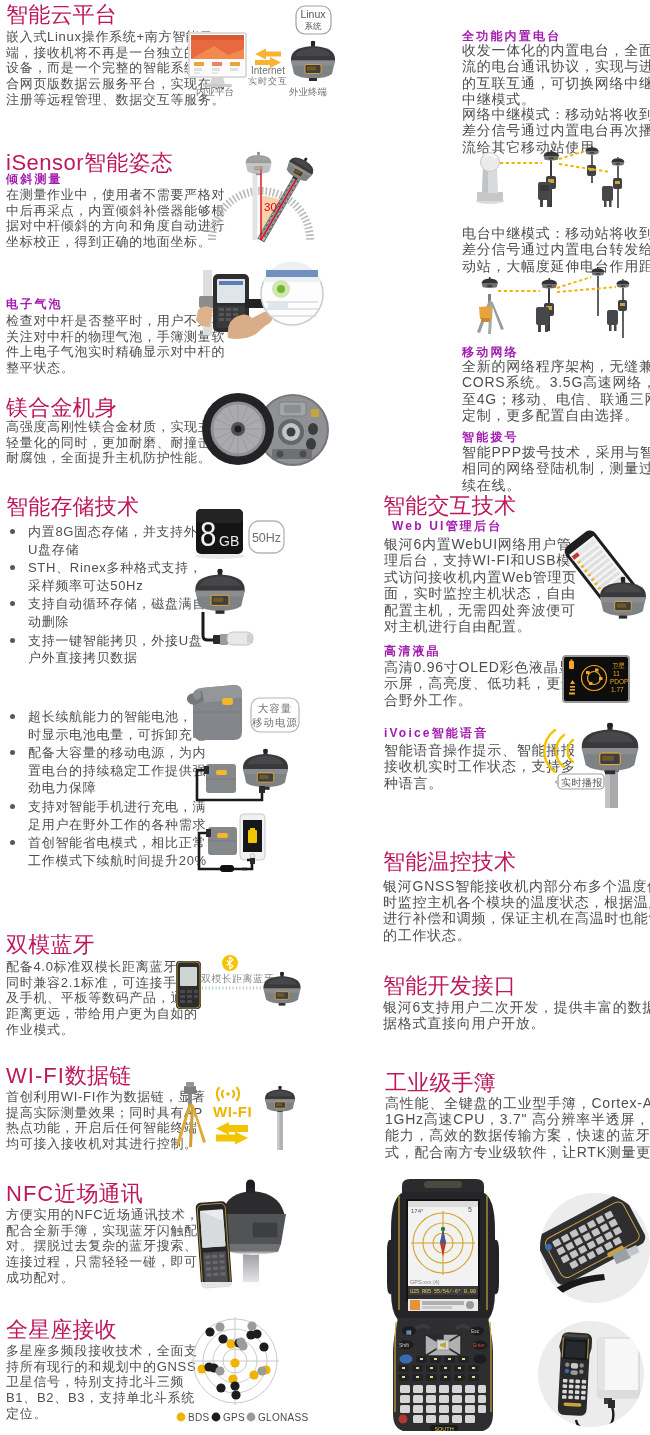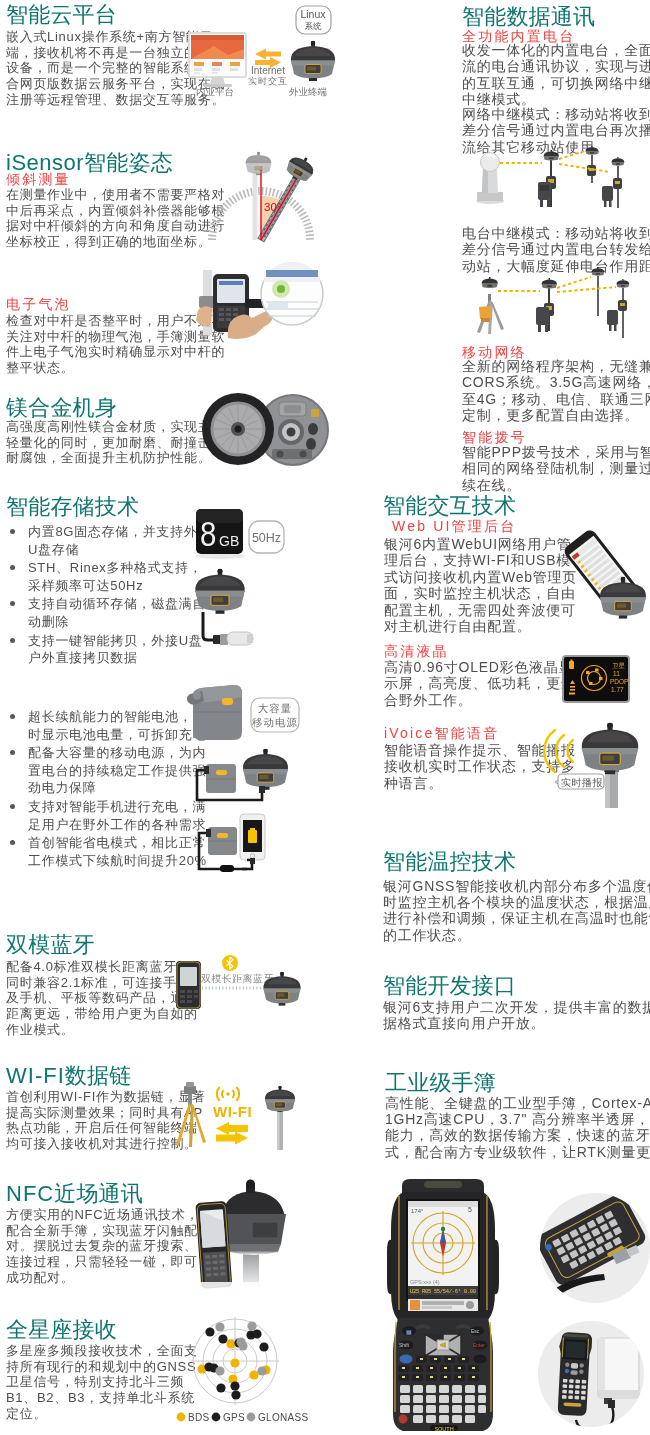--- a/index.html
+++ b/index.html
@@ -1,18 +1,18 @@
 <!DOCTYPE html>
 <html><head><meta charset="utf-8">
 <style>
 html,body{margin:0;padding:0;background:#fff}
 #page{position:relative;width:650px;height:1435px;overflow:hidden;background:#fff;font-family:"Liberation Sans",sans-serif}
 .abs{position:absolute}
-.h1{font-size:22px;color:#0f766e;letter-spacing:0.2px;white-space:nowrap}
-.sub{font-size:14px;font-weight:normal;color:#ef4444;letter-spacing:2.2px;white-space:nowrap}
+.h1{font-size:22px;color:#be185d;letter-spacing:0.2px;white-space:nowrap}
+.sub{font-size:12px;font-weight:bold;color:#a21caf;letter-spacing:2.2px;white-space:nowrap}
 .lbd{font-size:13px;color:#504e4e;letter-spacing:0.7px;line-height:15.7px;white-space:nowrap}
 .rbd{font-size:14px;color:#504e4e;letter-spacing:0.75px;line-height:16.4px;white-space:nowrap}
 .rbd2{font-size:14px;color:#504e4e;letter-spacing:0.75px;line-height:16.2px;white-space:nowrap}
 ul.bl{margin:0;padding:0;list-style:none;font-size:13px;color:#504e4e;letter-spacing:0.7px;line-height:17.6px;white-space:nowrap}
 ul.bl li{padding-left:22px;position:relative;margin-bottom:1px}
 ul.bl li:before{content:"";position:absolute;left:4px;top:6px;width:5px;height:5px;border-radius:50%;background:#595757}
 </style></head><body>
 <div id="page">
 
 <div class="abs h1" style="left:6px;top:0px">智能云平台</div>
@@ -39,21 +39,20 @@
 </ul>
 <div class="abs h1" style="left:6px;top:930px">双模蓝牙</div>
 <div class="abs lbd" style="left:6px;top:959px">配备4.0标准双模长距离蓝牙，<br>同时兼容2.1标准，可连接手簿<br>及手机、平板等数码产品，通信<br>距离更远，带给用户更为自如的<br>作业模式。</div>
 <div class="abs h1" style="left:6px;top:1061px"><span style="letter-spacing:1px">WI-FI</span>数据链</div>
 <div class="abs lbd" style="left:6px;top:1089px">首创利用WI-FI作为数据链，显著<br>提高实际测量效果；同时具有AP<br>热点功能，开启后任何智能终端<br>均可接入接收机对其进行控制。</div>
 <div class="abs lbd" style="left:6px;top:1207px">方便实用的NFC近场通讯技术，<br>配合全新手簿，实现蓝牙闪触配<br>对。摆脱过去复杂的蓝牙搜索、<br>连接过程，只需轻轻一碰，即可<br>成功配对。</div>
 <div class="abs h1" style="left:6px;top:1179px"><span style="letter-spacing:1px">NFC</span>近场通讯</div>
 <div class="abs h1" style="left:6px;top:1315px">全星座接收</div>
 <div class="abs lbd" style="left:6px;top:1343px">多星座多频段接收技术，全面支<br>持所有现行的和规划中的GNSS<br>卫星信号，特别支持北斗三频<br>B1、B2、B3，支持单北斗系统<br>定位。</div>
 
-<div class="abs h1" style="left:462px;top:2px">智能数据通讯</div>
 <div class="abs sub" style="left:462px;top:28px">全功能内置电台</div>
 <div class="abs rbd" style="left:462px;top:42px">收发一体化的内置电台，全面支持主<br>流的电台通讯协议，实现与进口产品<br>的互联互通，可切换网络中继、电台<br>中继模式。</div>
 <div class="abs rbd" style="left:462px;top:106px">网络中继模式：移动站将收到的网络<br>差分信号通过内置电台再次播发，分<br>流给其它移动站使用。</div>
 <div class="abs rbd" style="left:462px;top:225px">电台中继模式：移动站将收到的电台<br>差分信号通过内置电台转发给其它移<br>动站，大幅度延伸电台作用距离。</div>
 <div class="abs sub" style="left:462px;top:344px">移动网络</div>
 <div class="abs rbd" style="left:462px;top:358px">全新的网络程序架构，无缝兼容现有<br>CORS系统。3.5G高速网络，可扩展<br>至4G；移动、电信、联通三网模块<br>定制，更多配置自由选择。</div>
 <div class="abs sub" style="left:462px;top:429px">智能拨号</div>
 <div class="abs rbd" style="left:462px;top:444px">智能PPP拨号技术，采用与智能手机<br>相同的网络登陆机制，测量过程中持<br>续在线。</div>
 <div class="abs h1" style="left:383px;top:491px">智能交互技术</div>
 <div class="abs sub" style="left:392px;top:518px">Web UI管理后台</div>

